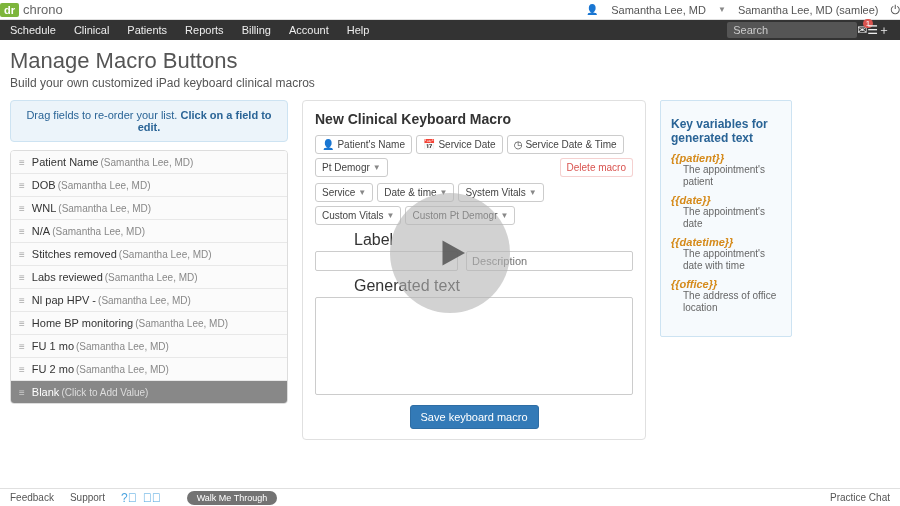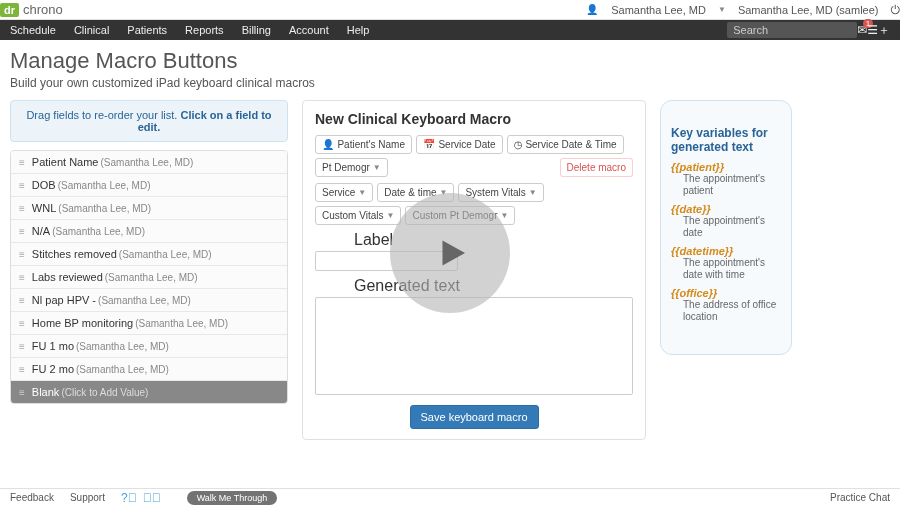--- a/index.html
+++ b/index.html
@@ -54,21 +54,21 @@
   .btn .caret { font-size: 8px; color: #888; }
   .form-row { display: flex; gap: 8px; margin-bottom: 6px; }
   .form-group { display: flex; flex-direction: column; flex: 1; }
   .form-label { font-size: 16px; color: #333; margin-bottom: 2px; margin-left: 39px; }
   .form-input { border: 1px solid #ccc; border-radius: 2px; padding: 3px 5px; font-size: 11px; width: 100%; }
   .textarea { width: 100%; height: 98px; border: 1px solid #ccc; border-radius: 2px; padding: 4px; font-size: 11px; resize: none; }
   .save-row { text-align: center; margin-top: 10px; }
   .btn-primary { background: #337ab7; color: #fff; border: 1px solid #2e6da4; padding: 5px 10px; font-size: 11px; border-radius: 3px; cursor: pointer; }
 
   
-  .key-panel { border: 1px solid #cde3f2; background: #f6fafd; border-radius: 12px; padding: 25px 10px; font-size: 11px; }
+  .key-panel { border: 1px solid #cde3f2; background: #f6fafd; border-radius: 2px; padding: 16px 10px; font-size: 11px; }
   .key-panel h4 { color: #2a6496; font-size: 12px; font-weight: 600; margin-bottom: 6px; line-height: 1.2; }
   .var-item { margin-bottom: 6px; }
   .var-name { color: #d58a1a; font-weight: 600; font-size: 11px; font-style: italic; }
   .var-desc { color: #666; font-size: 10px; line-height: 1.2; margin-left: 12px; }
 
   
   .footer { position: absolute; bottom: 0; left: 0; right: 0; height: 18px; border-top: 1px solid #e0e0e0; display: flex; align-items: center; padding: 0 10px; font-size: 10px; color: #555; background: #fff; }
   .footer a { color: #555; margin-right: 16px; cursor: pointer; }
   .footer .ficon { color: #4aa3df; font-size: 12px; margin-right: 6px; }
   .walkme { background: #737373; color: #fff; padding: 2px 10px; border-radius: 9px; font-size: 9px; cursor: pointer; margin-left: 20px; }
@@ -225,20 +225,24 @@
           <span class="btn">
               <span>Custom Pt Demogr</span>
               <span class="caret">▼</span>
             </span>
         </div>
         <div class="form-row">
           <div class="form-group" style="flex:0 0 45%;">
             <span class="form-label">Label</span>
             <input class="form-input" style="">
           </div>
+          <div class="form-group" style="justify-content:flex-end;">
+            <span class="form-label">&nbsp;</span>
+            <input class="form-input" placeholder="Description" style="">
+          </div>
         </div>
         <div class="form-group">
           <span class="form-label">Generated text</span>
           <textarea class="textarea" style=""></textarea>
         </div>
         <div class="save-row">
           <button class="btn-primary">Save keyboard macro</button>
         </div>
       </div>
     </div>

